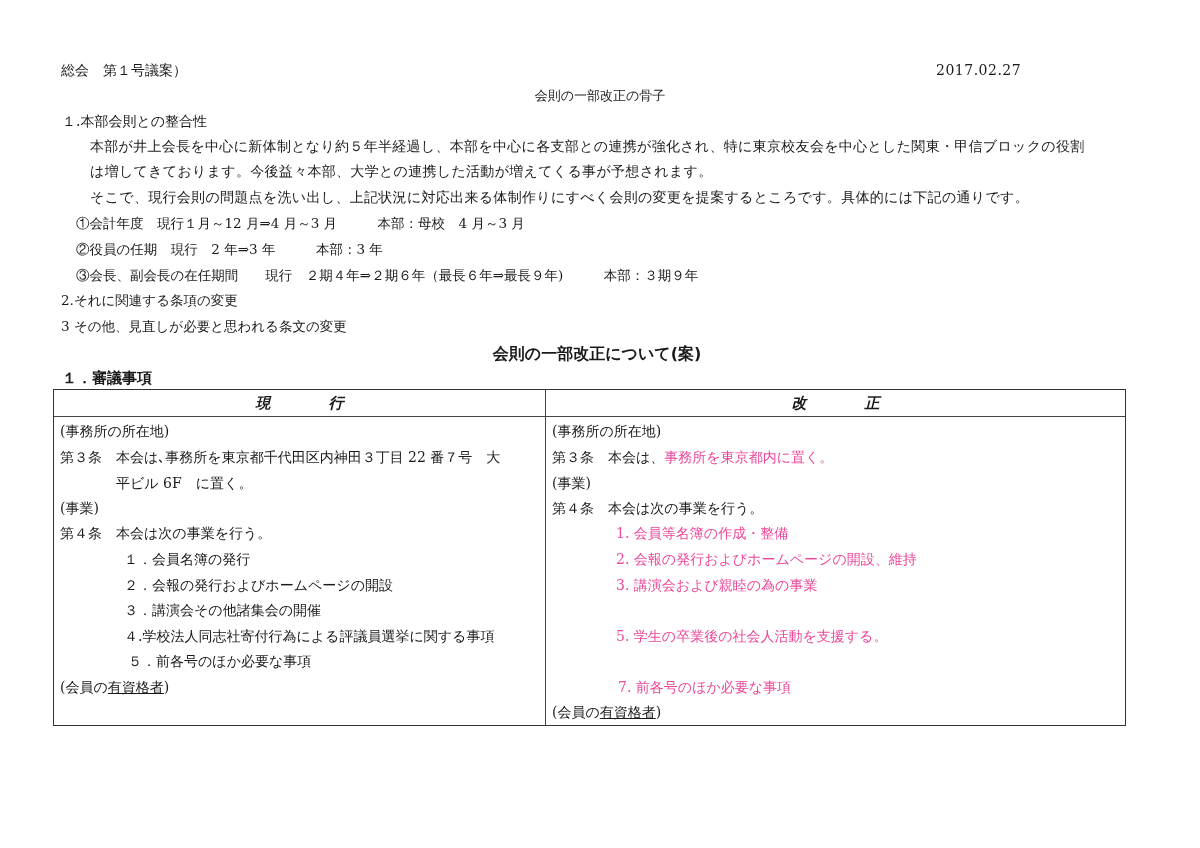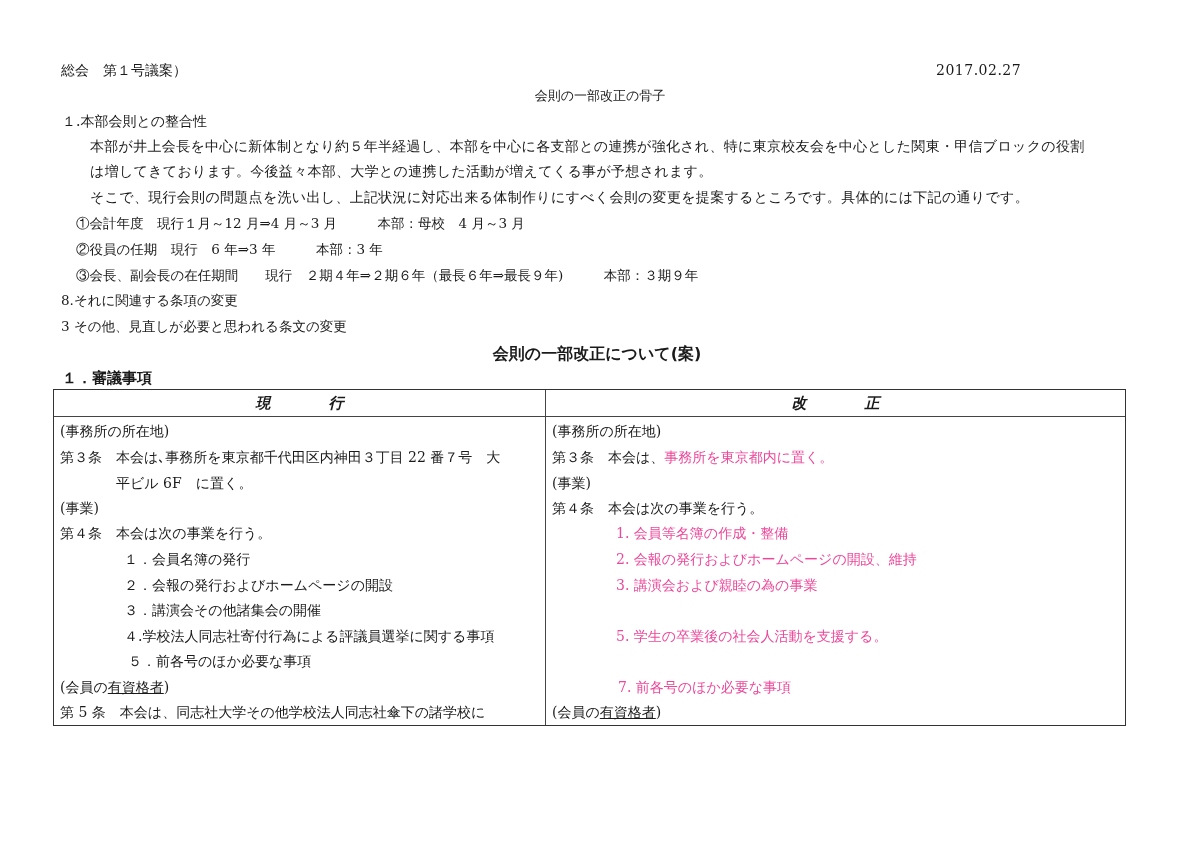--- a/index.html
+++ b/index.html
@@ -53,23 +53,23 @@
 
 <div class="abs" id="meta-label">総会　第１号議案）</div>
 <div class="abs" id="doc-date">2017.02.27</div>
 <div class="abs" id="outline-title">会則の一部改正の骨子</div>
 
 <div class="abs" id="section1-heading">１.本部会則との整合性</div>
 <div class="abs para" id="para-1a">本部が井上会長を中心に新体制となり約５年半経過し、本部を中心に各支部との連携が強化され、特に東京校友会を中心とした関東・甲信ブロックの役割</div>
 <div class="abs para" id="para-1b">は増してきております。今後益々本部、大学との連携した活動が増えてくる事が予想されます。</div>
 <div class="abs para" id="para-2">そこで、現行会則の問題点を洗い出し、上記状況に対応出来る体制作りにすべく会則の変更を提案するところです。具体的には下記の通りです。</div>
 <div class="abs item" id="item-1">①会計年度　現行１月～12 月⇒4 月～3 月　　　本部：母校　4 月～3 月</div>
-<div class="abs item" id="item-2">②役員の任期　現行　6 年⇒3 年　　　本部：3 年</div>
+<div class="abs item" id="item-2">②役員の任期　現行　2 年⇒3 年　　　本部：3 年</div>
 <div class="abs item" id="item-3">③会長、副会長の在任期間　　現行　２期４年⇒２期６年（最長６年⇒最長９年)　　　本部：３期９年</div>
-<div class="abs" id="section2-heading">8.それに関連する条項の変更</div>
+<div class="abs" id="section2-heading">2.それに関連する条項の変更</div>
 <div class="abs" id="section3-heading">3 その他、見直しが必要と思われる条文の変更</div>
 
 <div class="abs bold" id="proposal-title">会則の一部改正について(案)</div>
 <div class="abs bold" id="deliberation-heading">１．審議事項</div>
 
 <div id="comparison-table">
   <div class="col" id="col-current">
     <div class="col-header">現行</div>
     <div class="row" style="top:33px">(事務所の所在地)</div>
     <div class="row" style="top:59px">第３条　本会は､事務所を東京都千代田区内神田３丁目 22 番７号　大</div>
@@ -77,21 +77,20 @@
     <div class="row" style="top:110px">(事業)</div>
     <div class="row" style="top:135px">第４条　本会は次の事業を行う。</div>
     <div class="row indent2" style="top:161px">１．会員名簿の発行</div>
     <div class="row indent2" style="top:187px">２．会報の発行およびホームページの開設</div>
     <div class="row indent2" style="top:212px">３．講演会その他諸集会の開催</div>
     <div class="row indent2" style="top:238px">４.学校法人同志社寄付行為による評議員選挙に関する事項</div>
     <div class="row indent2" style="top:263px; left:74px">５．前各号のほか必要な事項</div>
     <div class="row" style="top:289px">
       <span>(会員の</span><span class="ul">有資格者</span><span>)</span>
     </div>
-    <div class="row" style="top:314px">第 5 条　本会は、同志社大学その他学校法人同志社傘下の諸学校に</div>
   </div>
 
   <div class="col" id="col-revised">
     <div class="col-header">改正</div>
     <div class="row" style="top:33px">(事務所の所在地)</div>
     <div class="row" style="top:59px">
       <span>第３条　本会は、</span><span class="red">事務所を東京都内に置く。</span>
     </div>
     <div class="row" style="top:85px">(事業)</div>
     <div class="row" style="top:110px">第４条　本会は次の事業を行う。</div>

